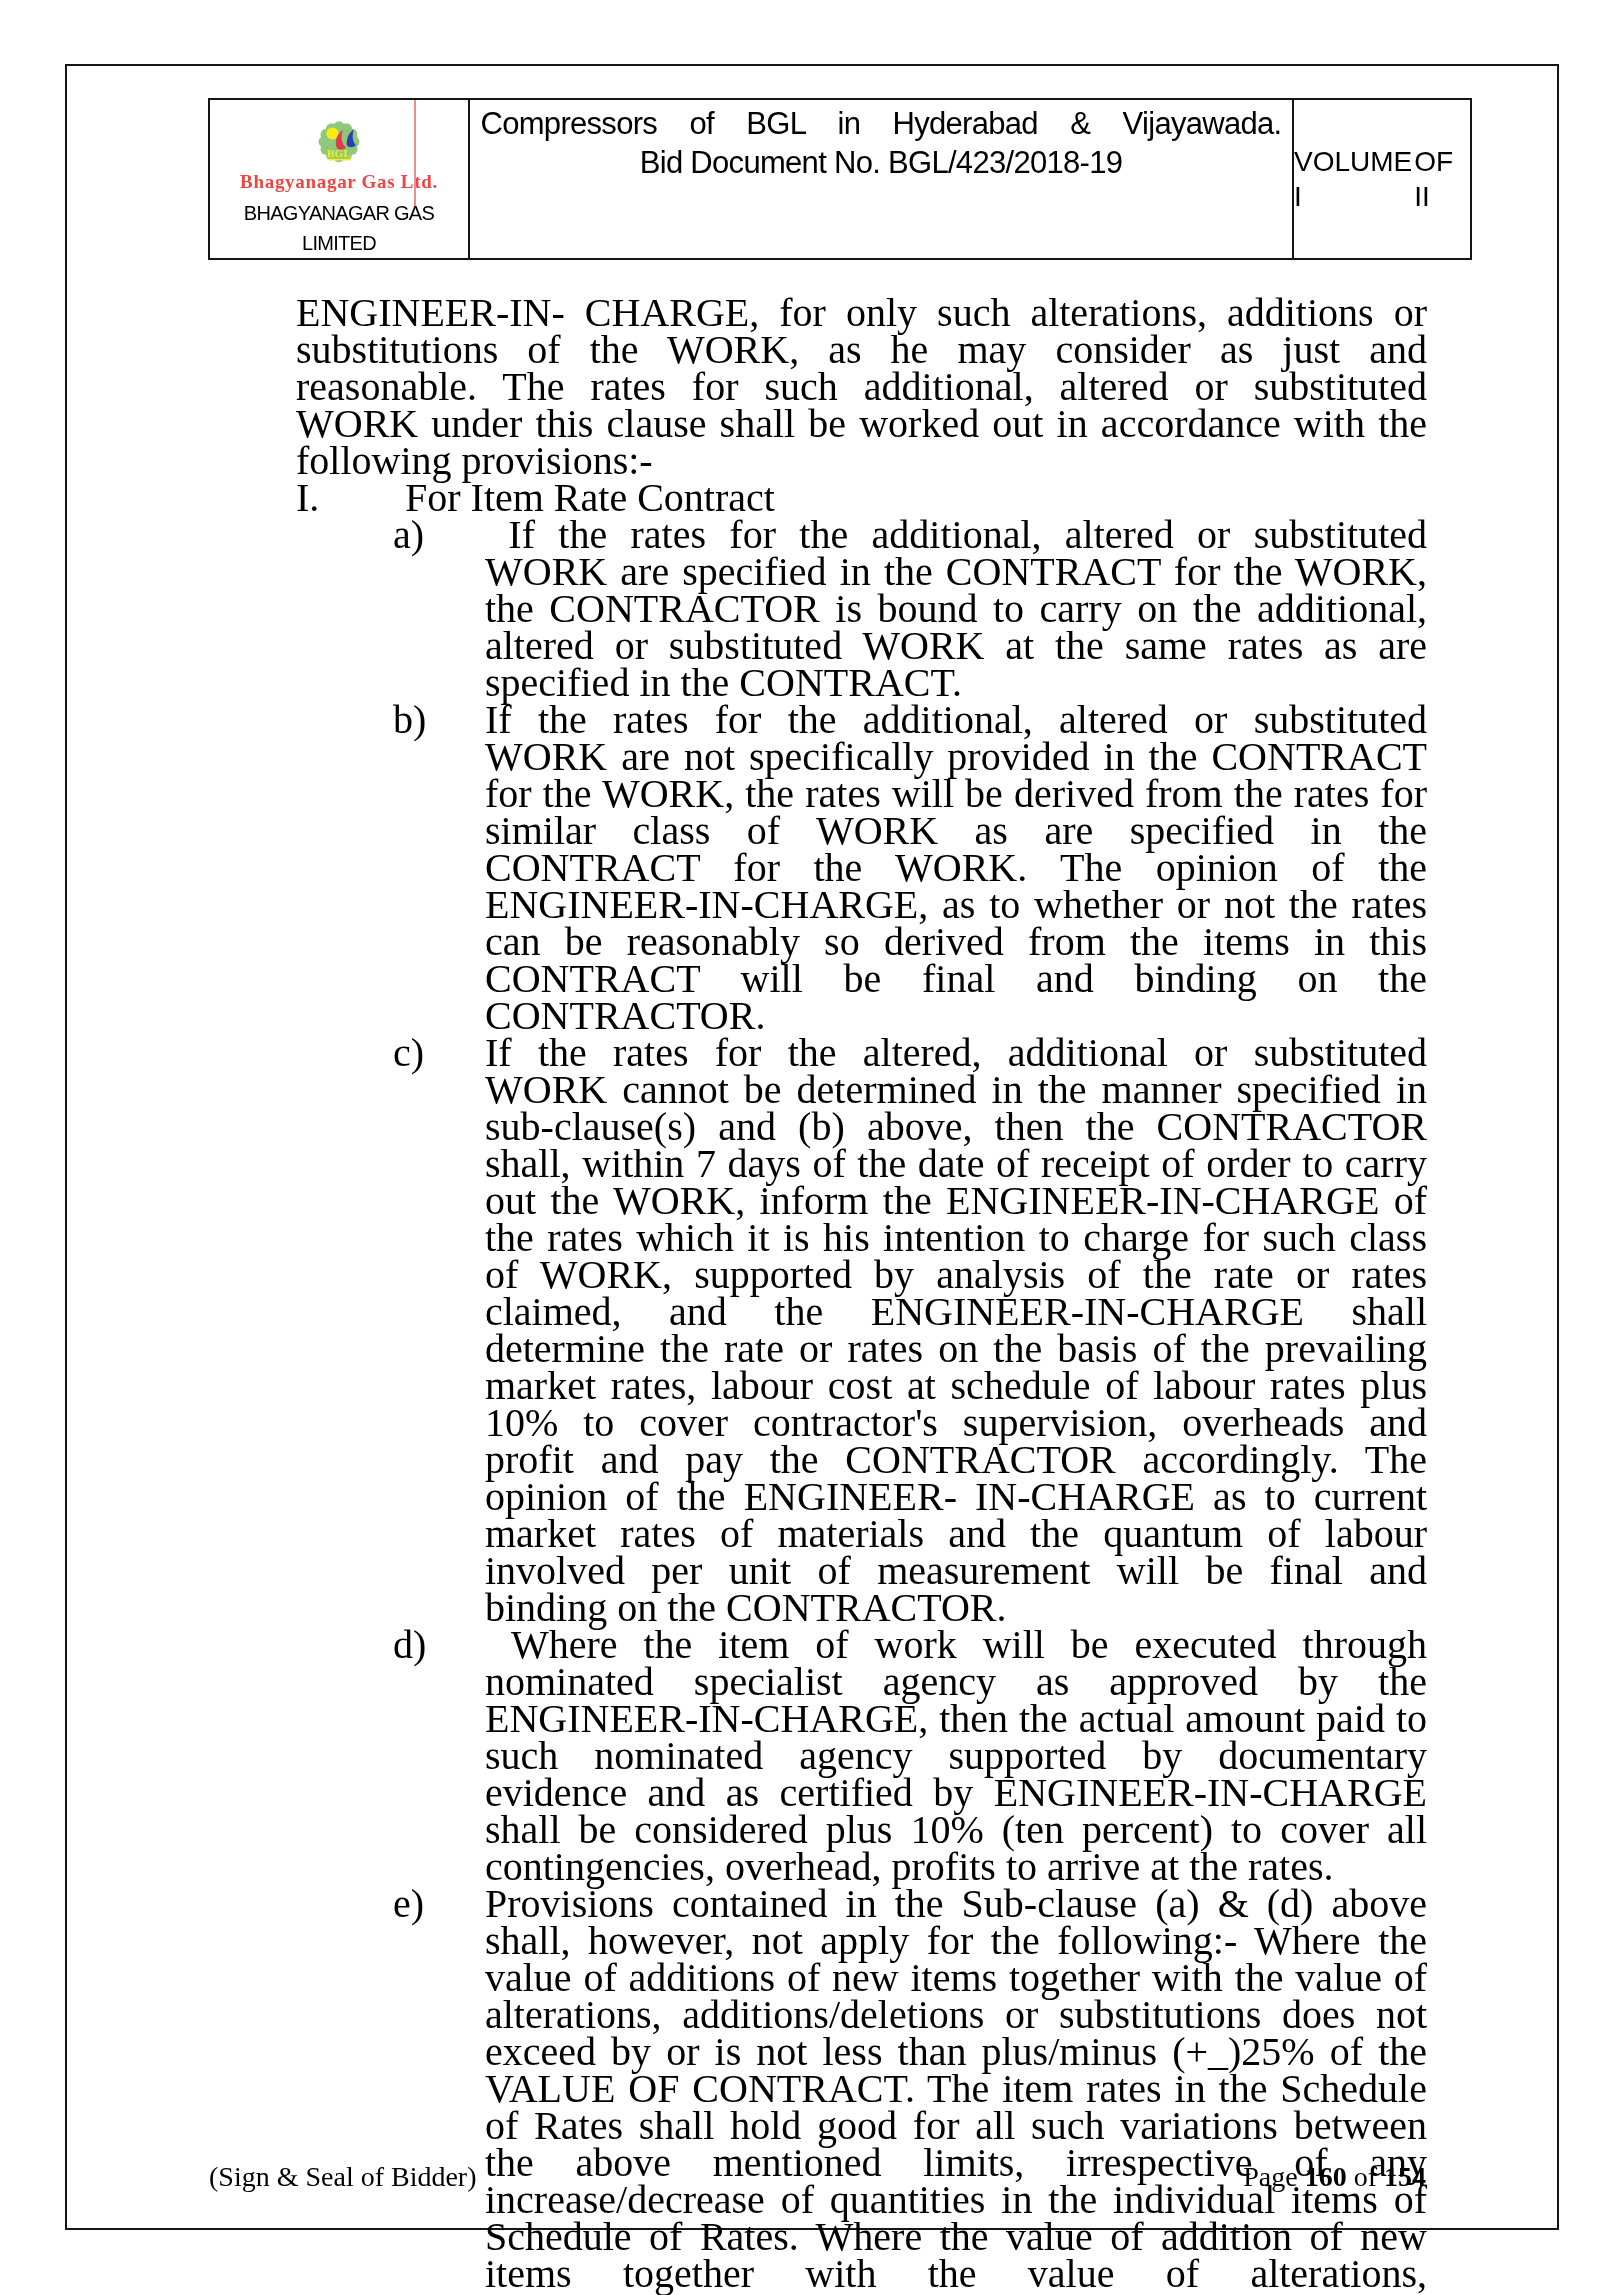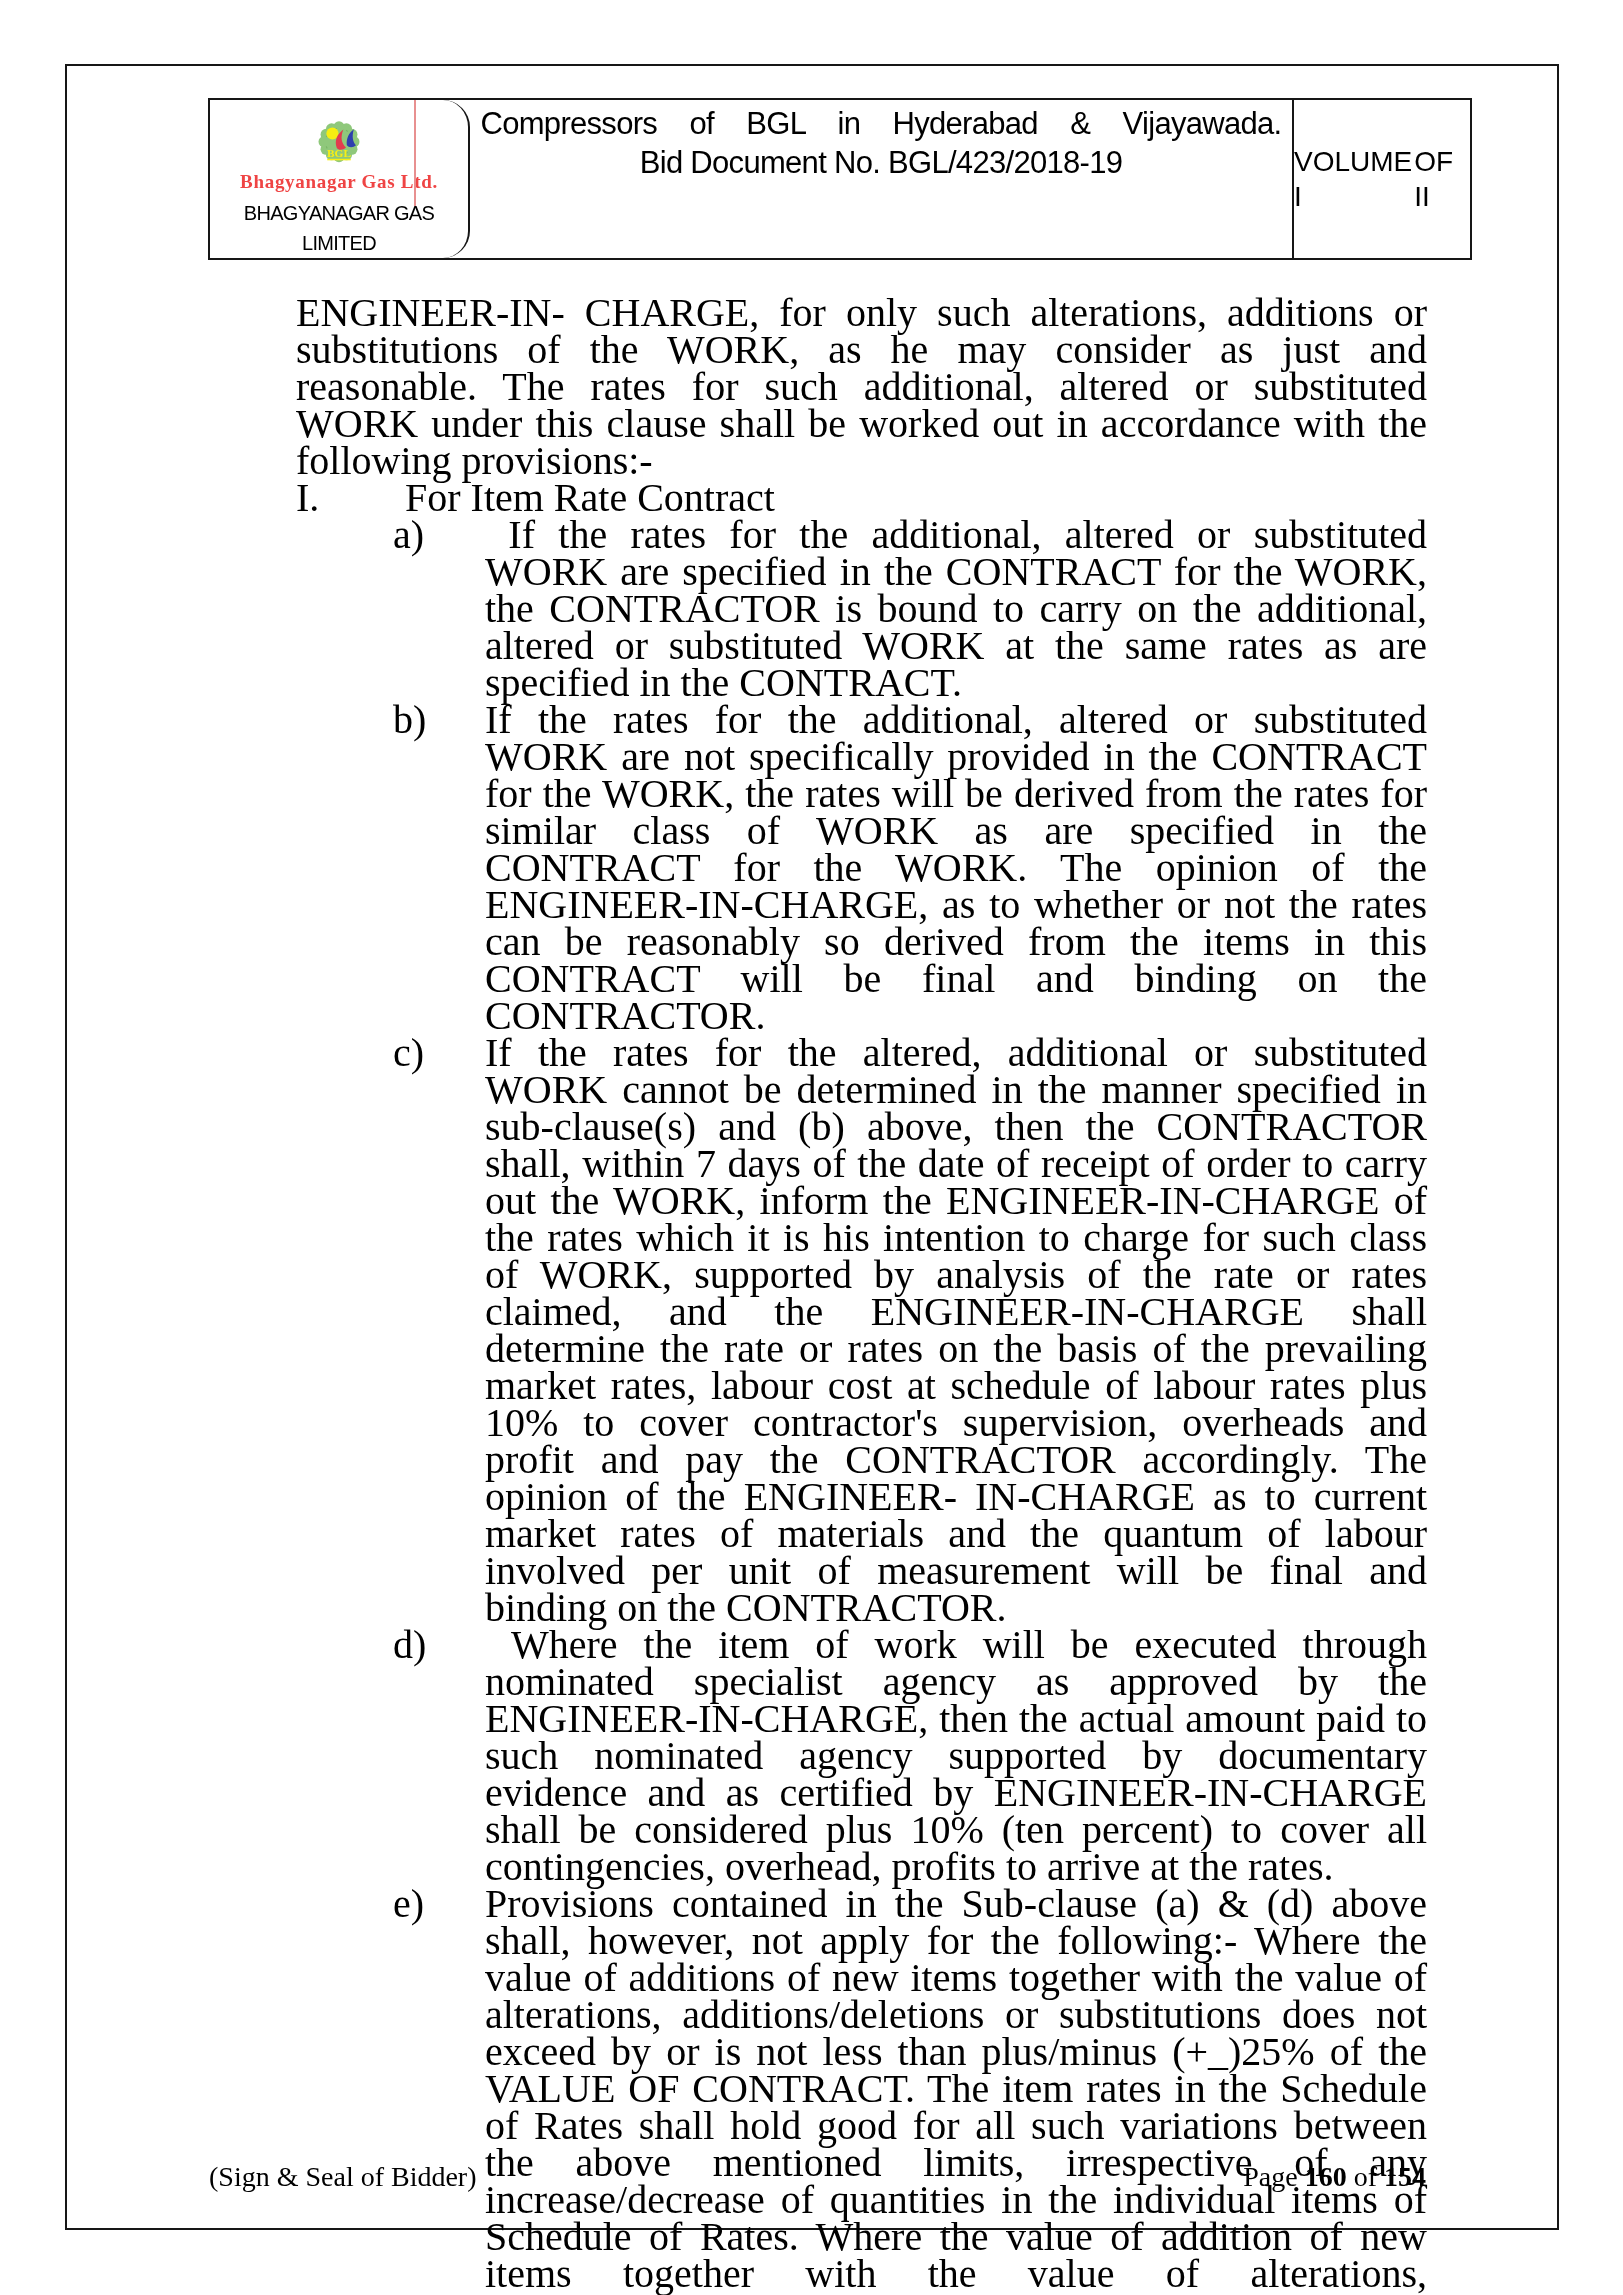--- a/index.html
+++ b/index.html
@@ -18,21 +18,21 @@
   }
 
   
   .header-table {
     position:absolute; left:208px; top:98px; width:1264px; height:162px;
     display:flex; border:2px solid #161616; background:#fff;
   }
   .htable-cell { height:100%; }
   .logo-cell {
     width:260px; border-right:2px solid #161616; position:relative;
-    display:flex; flex-direction:column; align-items:center; padding-top:20px;border-radius:27px;
+    display:flex; flex-direction:column; align-items:center; padding-top:20px;
   }
   .title-cell {
     width:824px; border-right:2px solid #161616;
     padding:3.9px 10.5px 0 10.5px;
   }
   .volume-cell {
     flex:1; display:flex; align-items:center; justify-content:center;
   }
   .logo-caption {
     font-size:19px; font-weight:bold; color:#ef4444; letter-spacing:0.7px;

